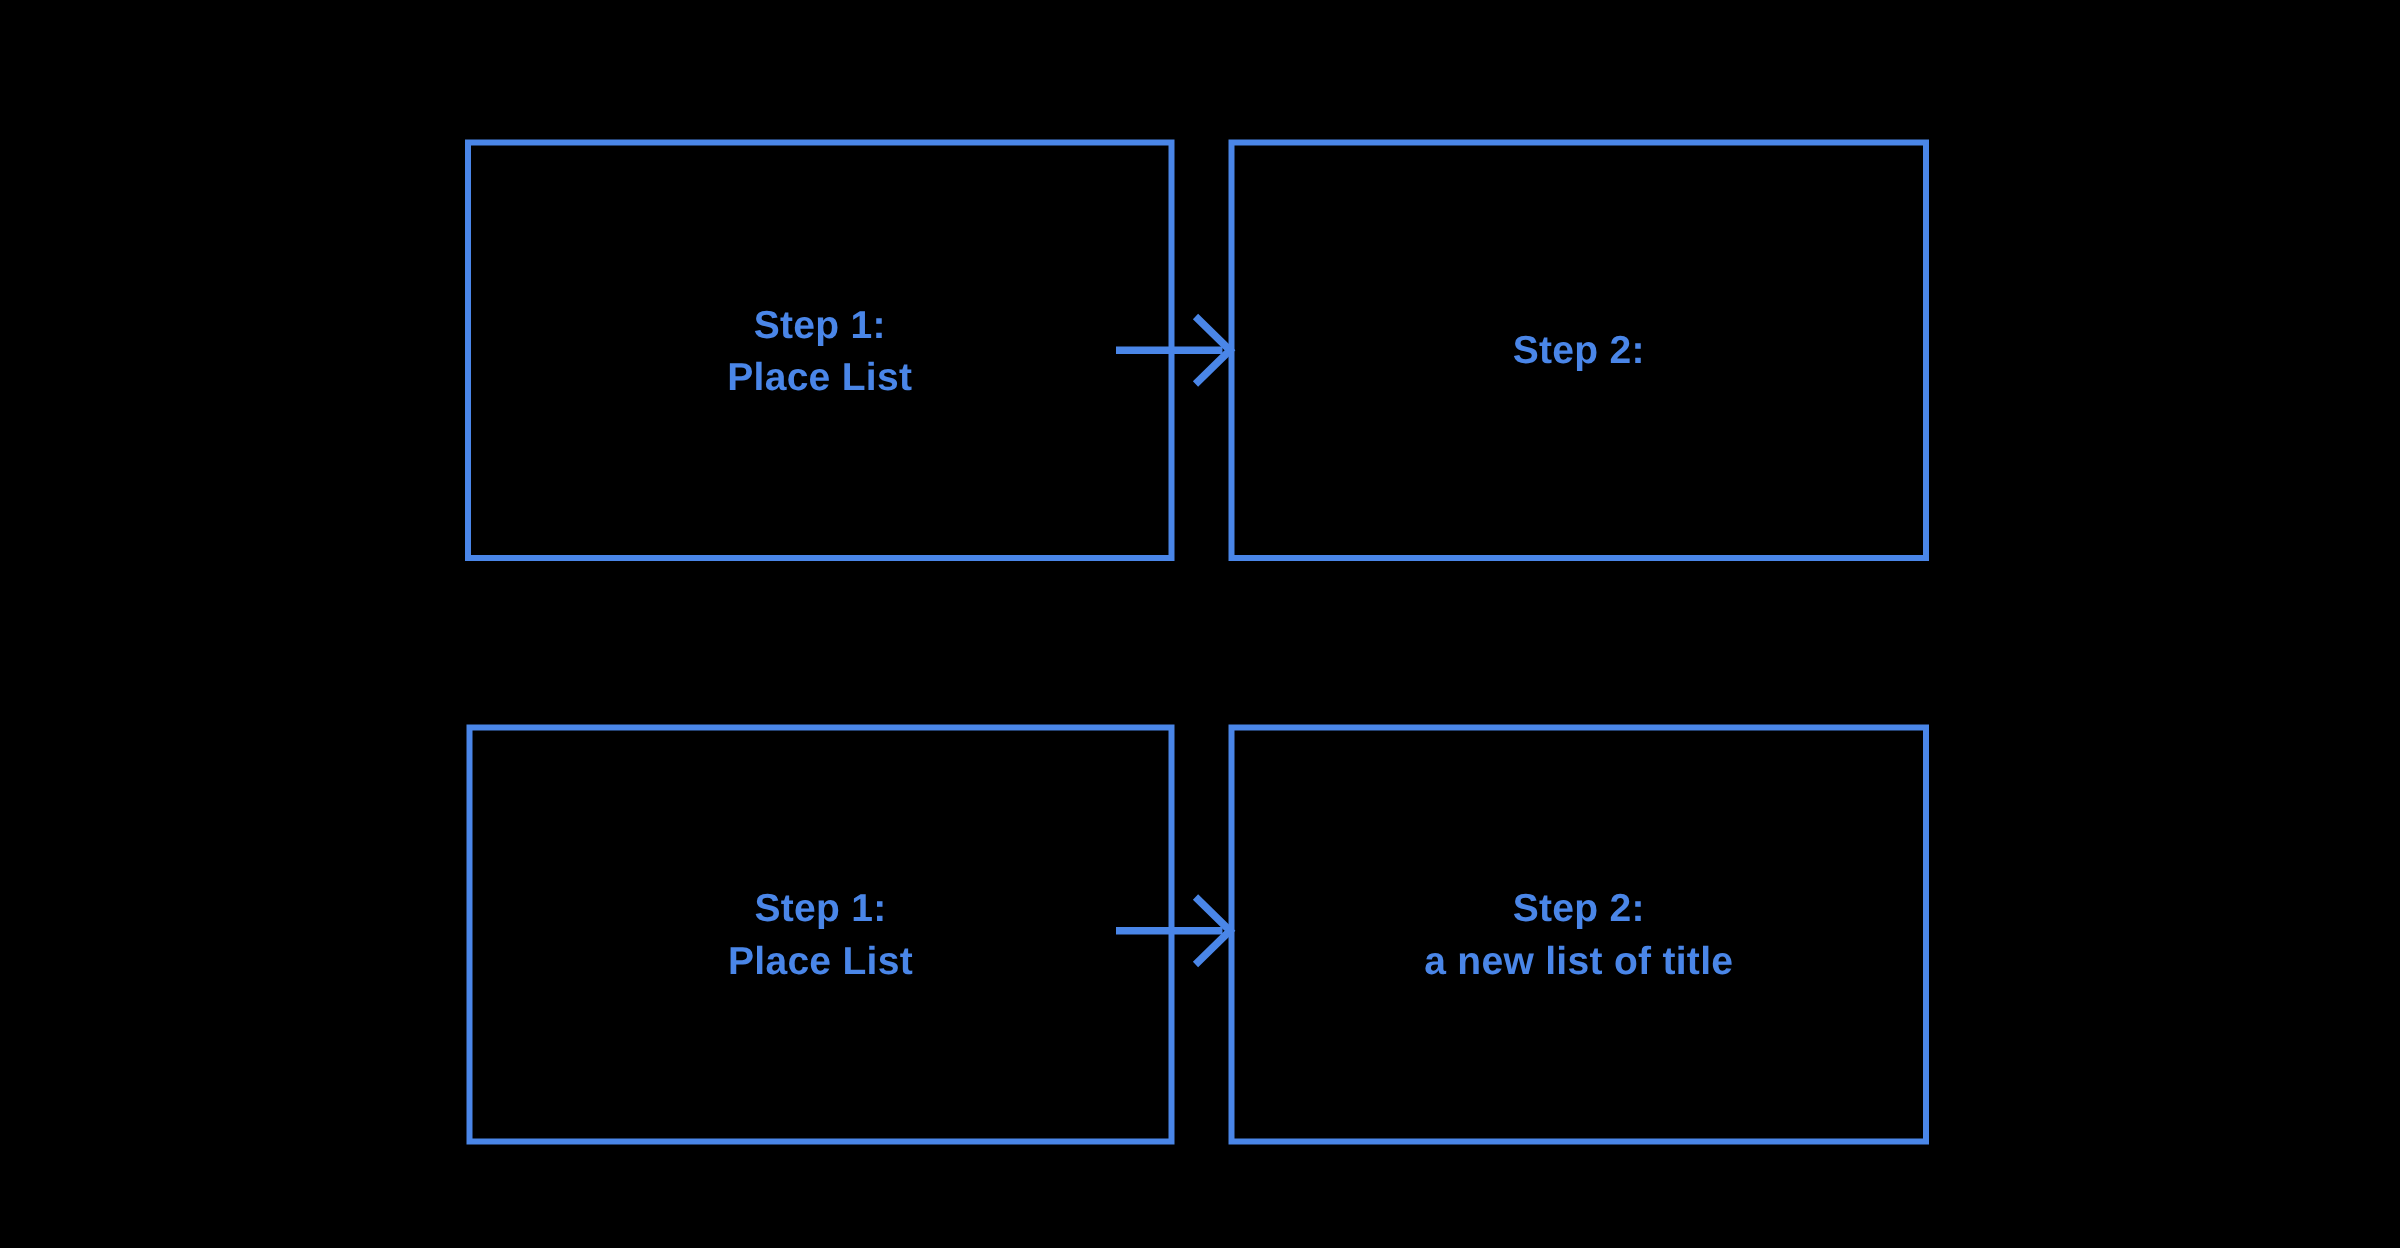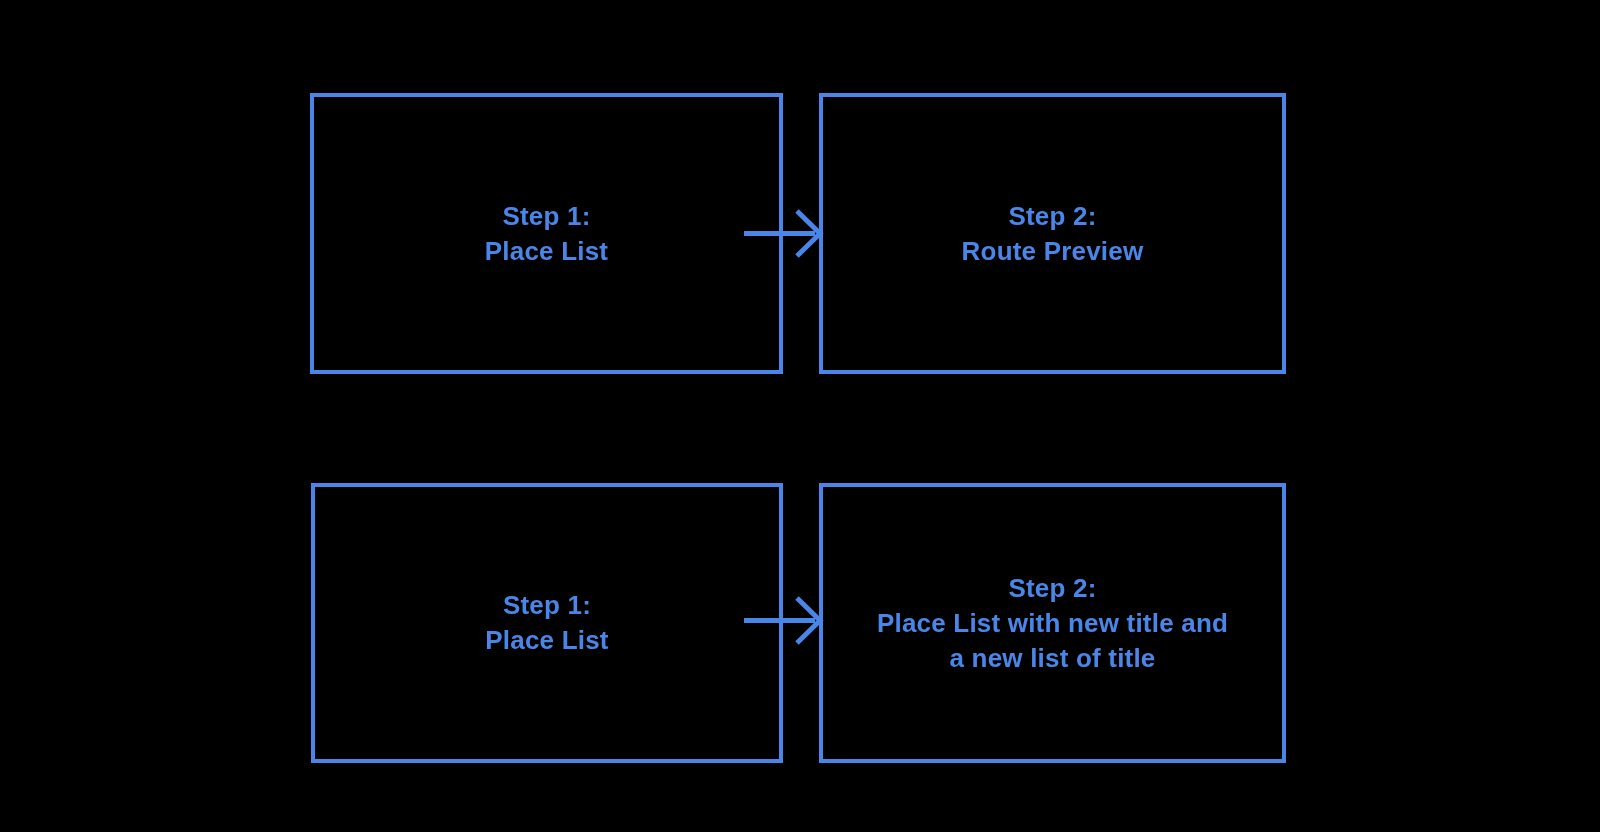--- a/index.html
+++ b/index.html
@@ -64,35 +64,33 @@
   <div class="box box-row1-left">
     <div class="label">
       <div>Step 1:</div>
       <div>Place List</div>
     </div>
   </div>
 
   <div class="box box-row1-right">
     <div class="label">
       <div>Step 2:</div>
-      <div>Route Preview</div>
     </div>
   </div>
 
   <div class="box box-row2-left">
     <div class="label">
       <div>Step 1:</div>
       <div>Place List</div>
     </div>
   </div>
 
   <div class="box box-row2-right">
     <div class="label">
       <div>Step 2:</div>
-      <div>Place List with new title and</div>
       <div>a new list of title</div>
     </div>
   </div>
 
   <svg class="arrows" viewBox="0 0 1600 832" xmlns="http://www.w3.org/2000/svg">
     <g>
       <path d="M744 233.5 H815"></path>
       <path d="M797 211 L820 233.5 L797 256"></path>
     </g>
     <g>

